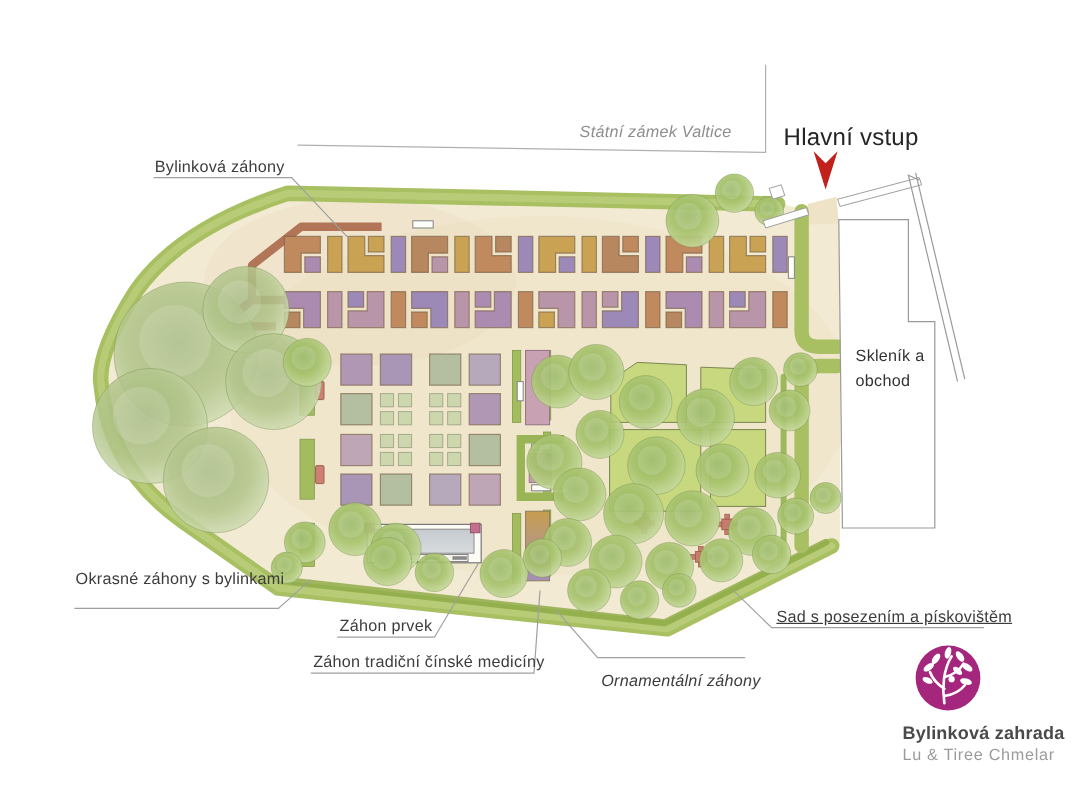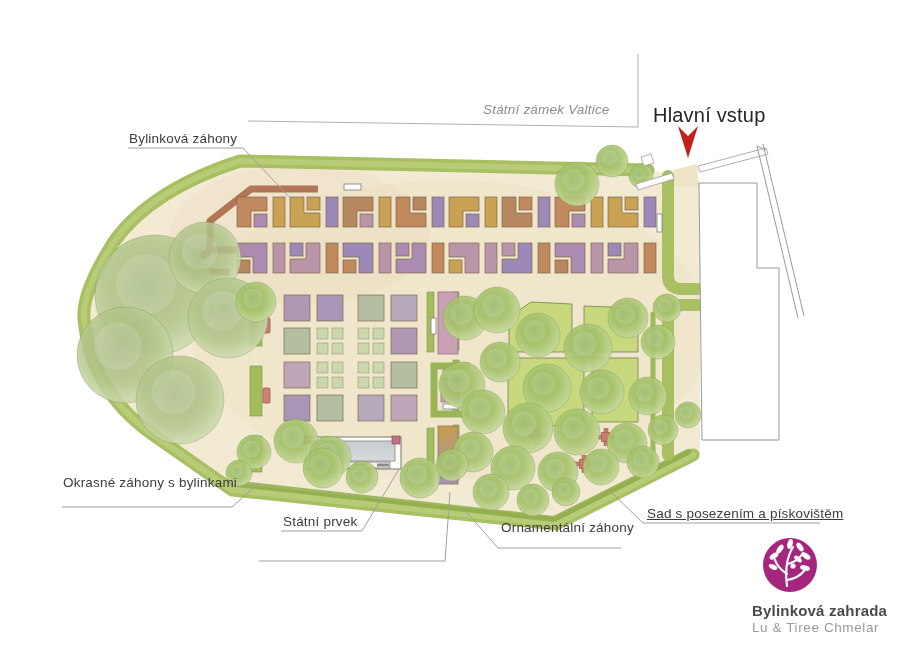--- a/index.html
+++ b/index.html
@@ -323,23 +323,25 @@
       <path d="M281,531 H362 L399,469"></path>
       <path d="M259,561 H445 L450,492"></path>
       <path d="M621,548 H498 L463,508"></path>
       <path d="M820,523 H643 L611,492"></path>
     </g>
   </svg>
 
   <div class="label italic" style="left:483px;top:102px;">Státní zámek Valtice</div>
   <div class="label entrance" style="left:653px;top:104px;">Hlavní vstup</div>
   <div class="label" style="left:129px;top:131px;">Bylinková záhony</div>
+  <div class="label building" style="left:713px;top:287px;">Skleník a obchod</div>
   <div class="label" style="left:63px;top:475px;">Okrasné záhony s bylinkami</div>
-  <div class="label" style="left:283px;top:514px;">Státní prvek</div>
-  <div class="label" style="left:501px;top:520px;">Ornamentální záhony</div>
+  <div class="label" style="left:283px;top:514px;">Záhon prvek</div>
+  <div class="label" style="left:261px;top:544px;">Záhon tradiční čínské medicíny</div>
+  <div class="label" style="left:501px;top:560px;font-style:italic;">Ornamentální záhony</div>
   <div class="label" style="left:647px;top:506px;text-decoration:underline;">Sad s posezením a pískovištěm</div>
 
   <div class="logo">
     <svg class="mark" width="58" height="60" viewBox="0 0 58 60">
       <circle cx="30" cy="29" r="27" fill="#a5267d"></circle>
       <g stroke="#fff" stroke-width="2.2" fill="none" stroke-linecap="round">
         <path d="M27,50 C25,38 26,22 33,11"></path>
         <path d="M27,38 C21,34 17,30 15,24"></path>
         <path d="M28,28 C35,26 40,22 43,17"></path>
         <path d="M27,44 C34,43 40,40 44,35"></path>

